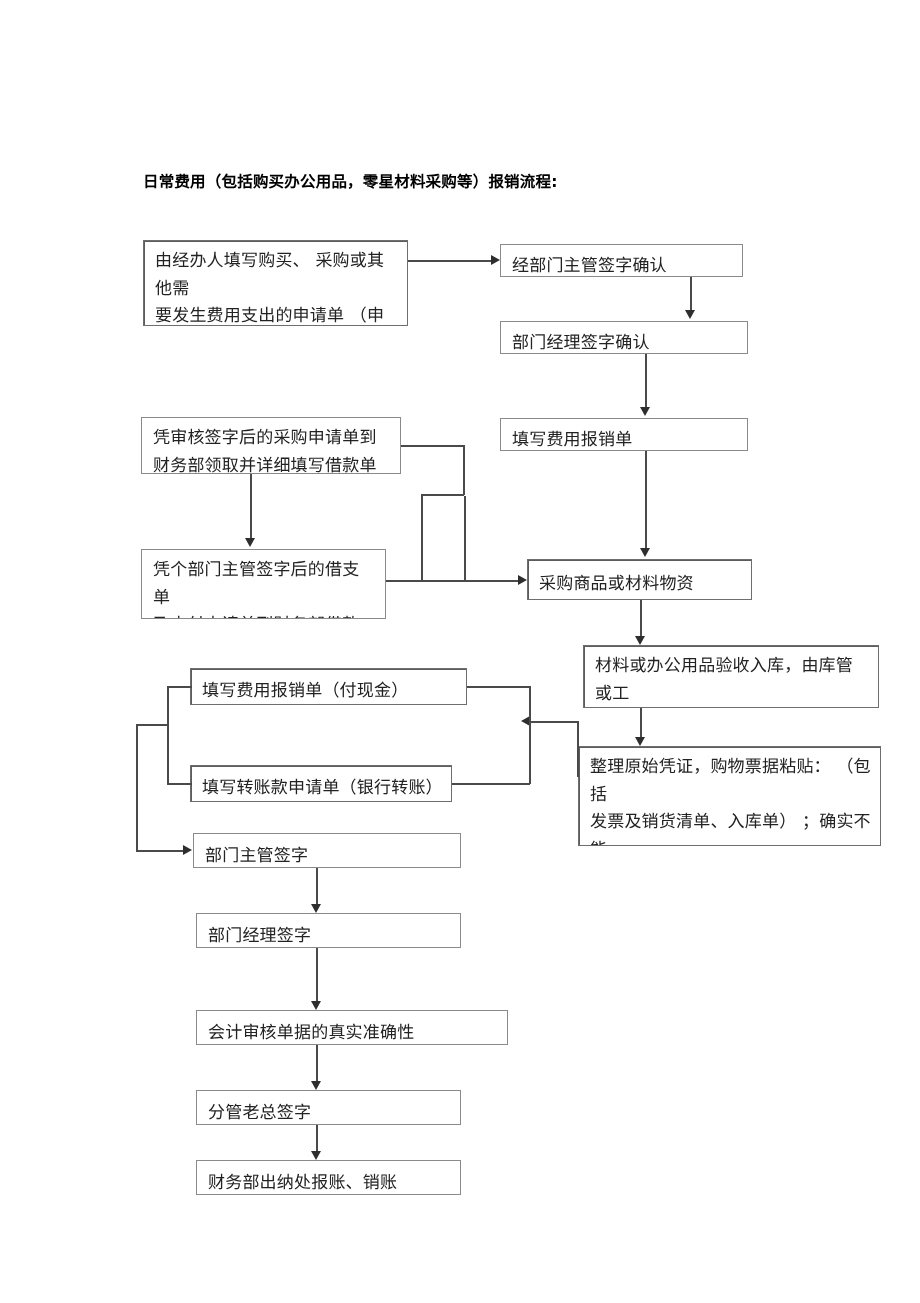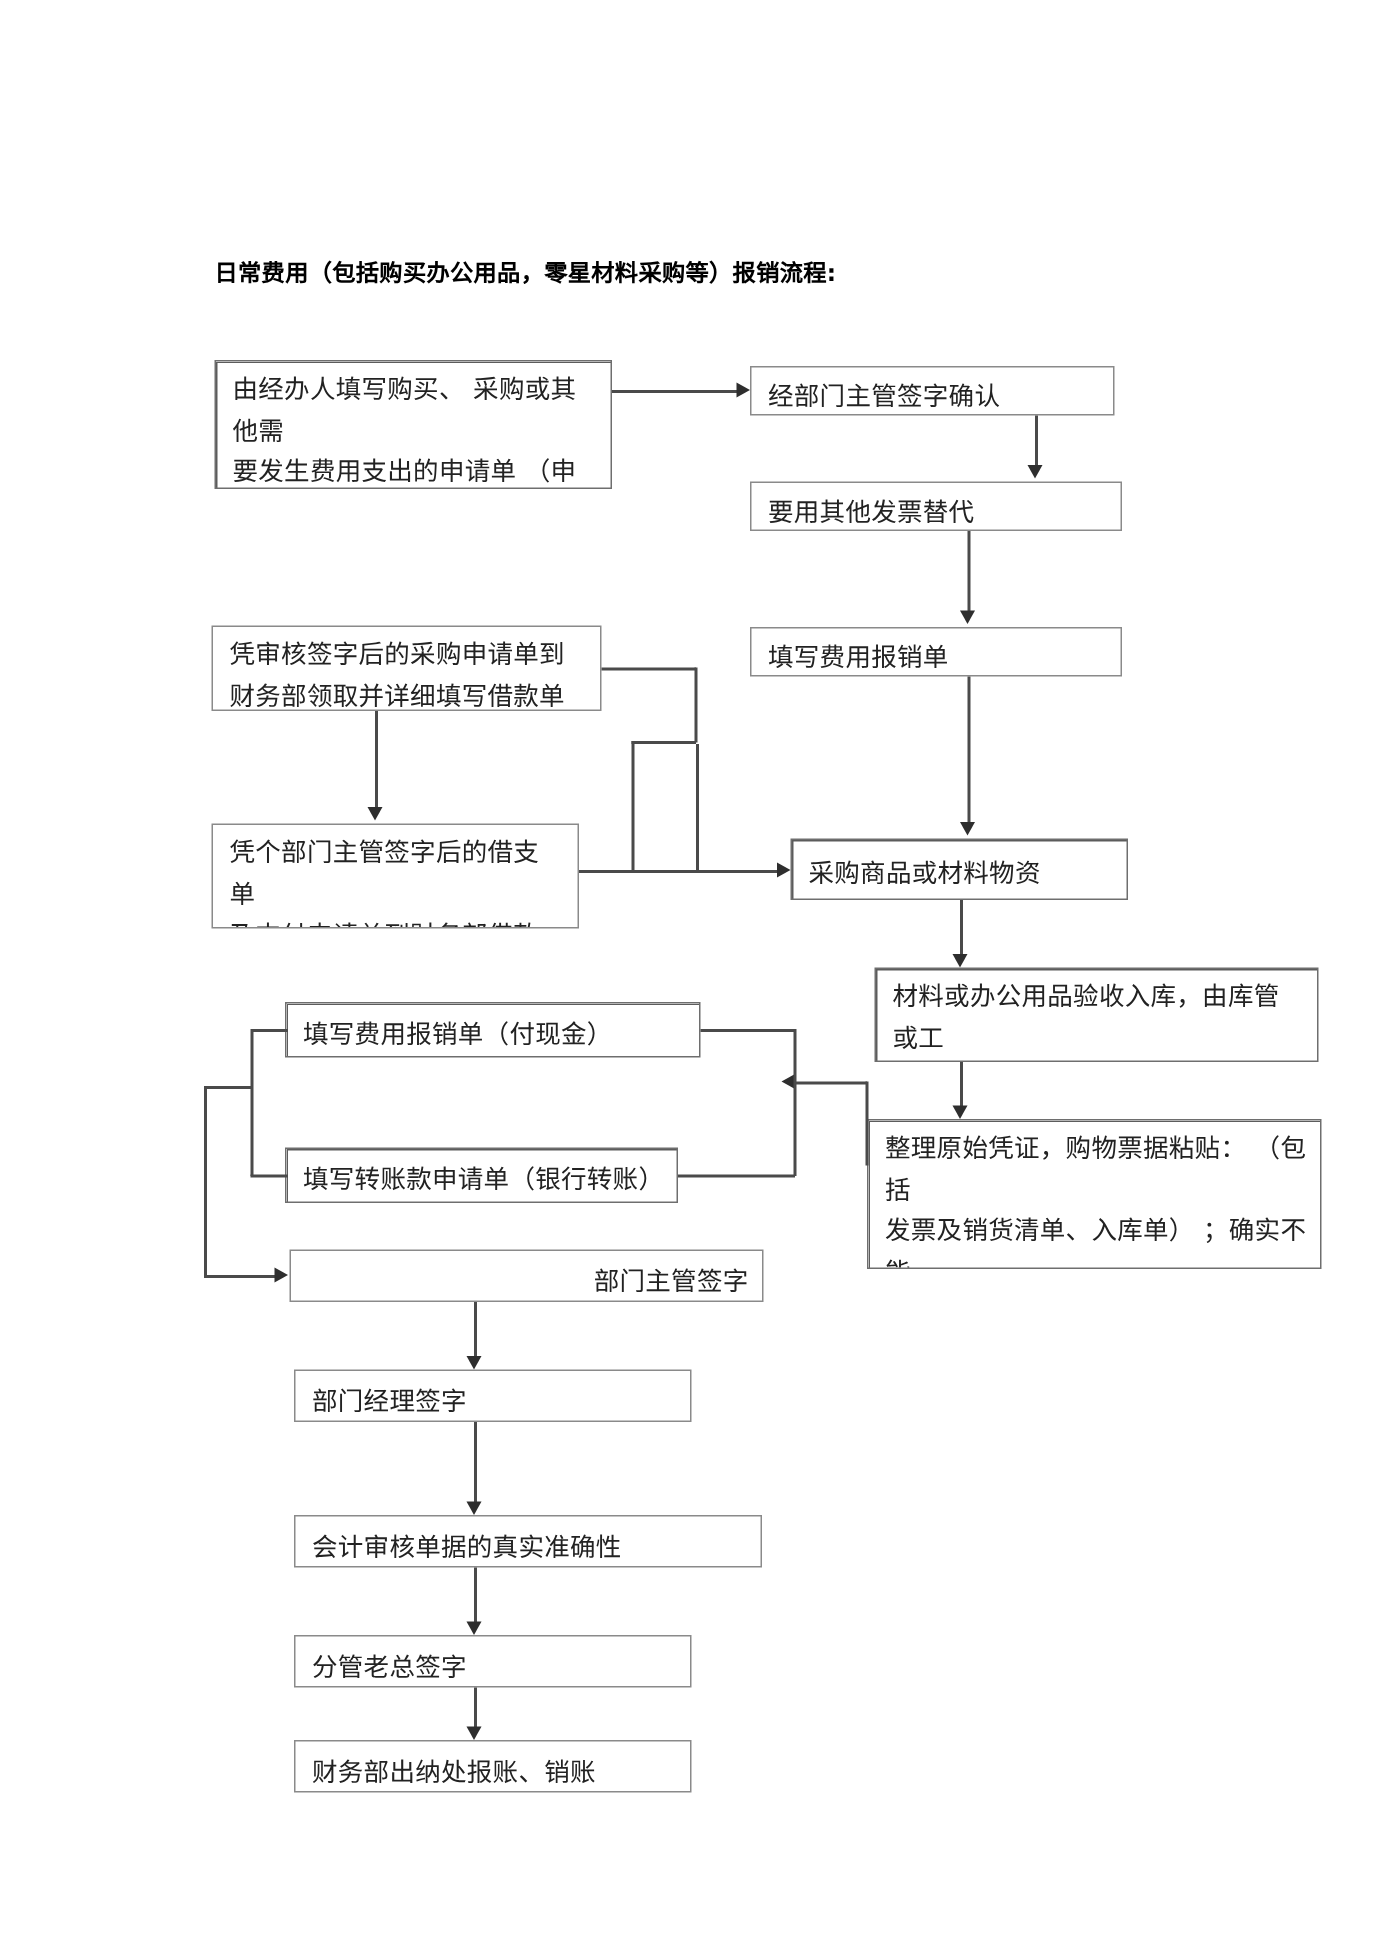--- a/index.html
+++ b/index.html
@@ -90,21 +90,21 @@
     <span class="txt">由经办人填写购买、  采购或其他需
 要发生费用支出的申请单    （申请单
 内容还需要有各商家的比价）</span>
   </div>
 
   <div class="node" style="left:500px; top:244px; width:243px; height:33px; padding-top:7px;">
     <span class="txt">经部门主管签字确认</span>
   </div>
 
   <div class="node" style="left:500px; top:321px; width:248px; height:33px; padding-top:7px;">
-    <span class="txt">要用其他发票替代</span>
+    <span class="txt">部门经理签字确认</span>
   </div>
 
   <div class="node" style="left:500px; top:418px; width:248px; height:33px; padding-top:7px;">
     <span class="txt">填写费用报销单</span>
   </div>
 
   <div class="node" style="left:141px; top:417px; width:260px; height:57px;">
     <span class="txt">凭审核签字后的采购申请单到
 财务部领取并详细填写借款单</span>
   </div>
@@ -131,21 +131,21 @@
   </div>
 
   <div class="node heavy" style="left:190px; top:668px; width:277px; height:37px; padding-top:8px;">
     <span class="txt">填写费用报销单（付现金）</span>
   </div>
 
   <div class="node heavy" style="left:190px; top:765px; width:262px; height:37px; padding-top:8px;">
     <span class="txt">填写转账款申请单（银行转账）</span>
   </div>
 
-  <div class="node" style="left:193px; top:833px; width:316px; height:35px; padding-top:8px;text-align:right;">
+  <div class="node" style="left:193px; top:833px; width:268px; height:35px; padding-top:8px;">
     <span class="txt">部门主管签字</span>
   </div>
 
   <div class="node" style="left:196px; top:913px; width:265px; height:35px; padding-top:8px;">
     <span class="txt">部门经理签字</span>
   </div>
 
   <div class="node" style="left:196px; top:1010px; width:312px; height:35px; padding-top:8px;">
     <span class="txt">会计审核单据的真实准确性</span>
   </div>

